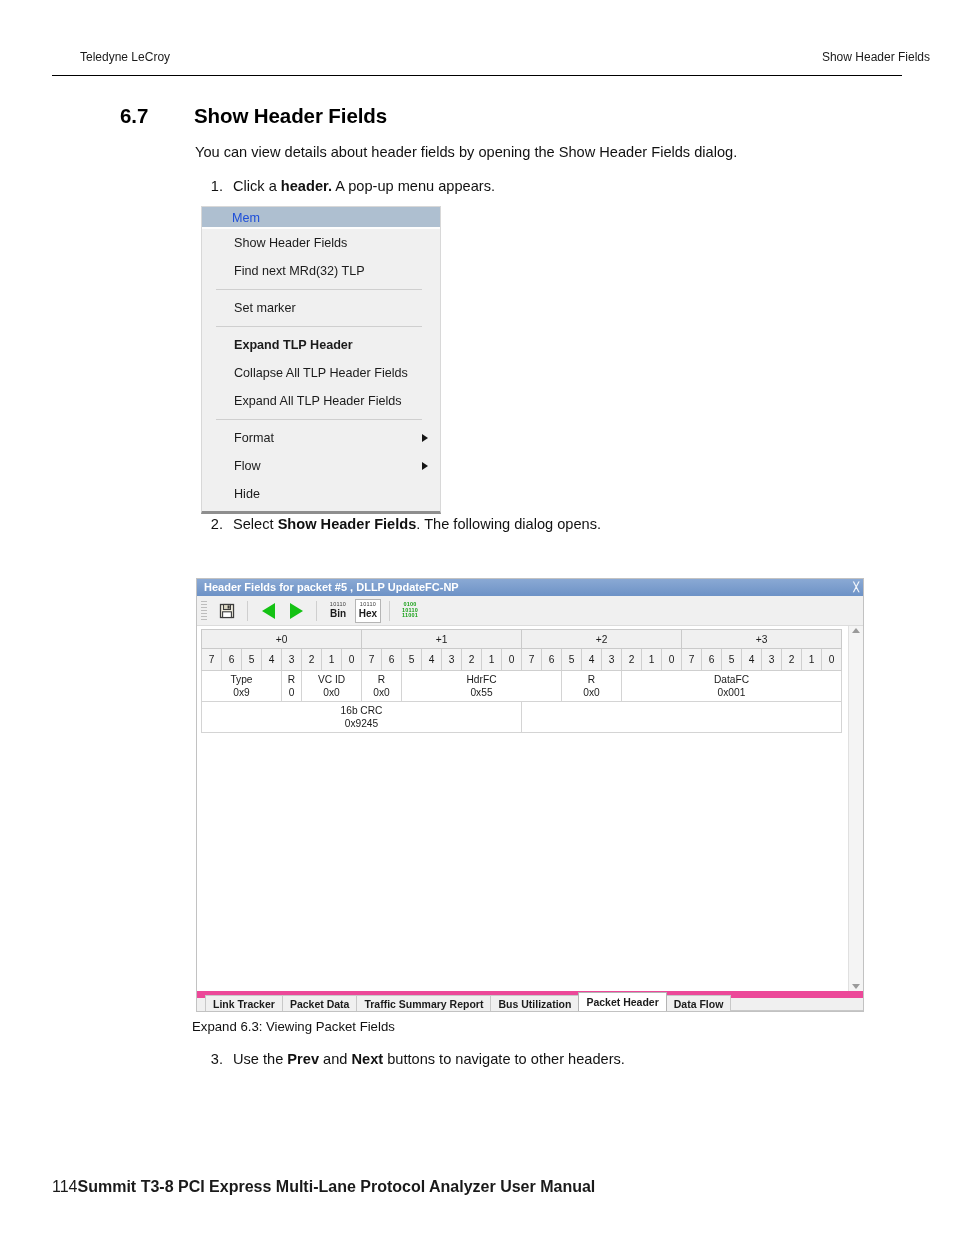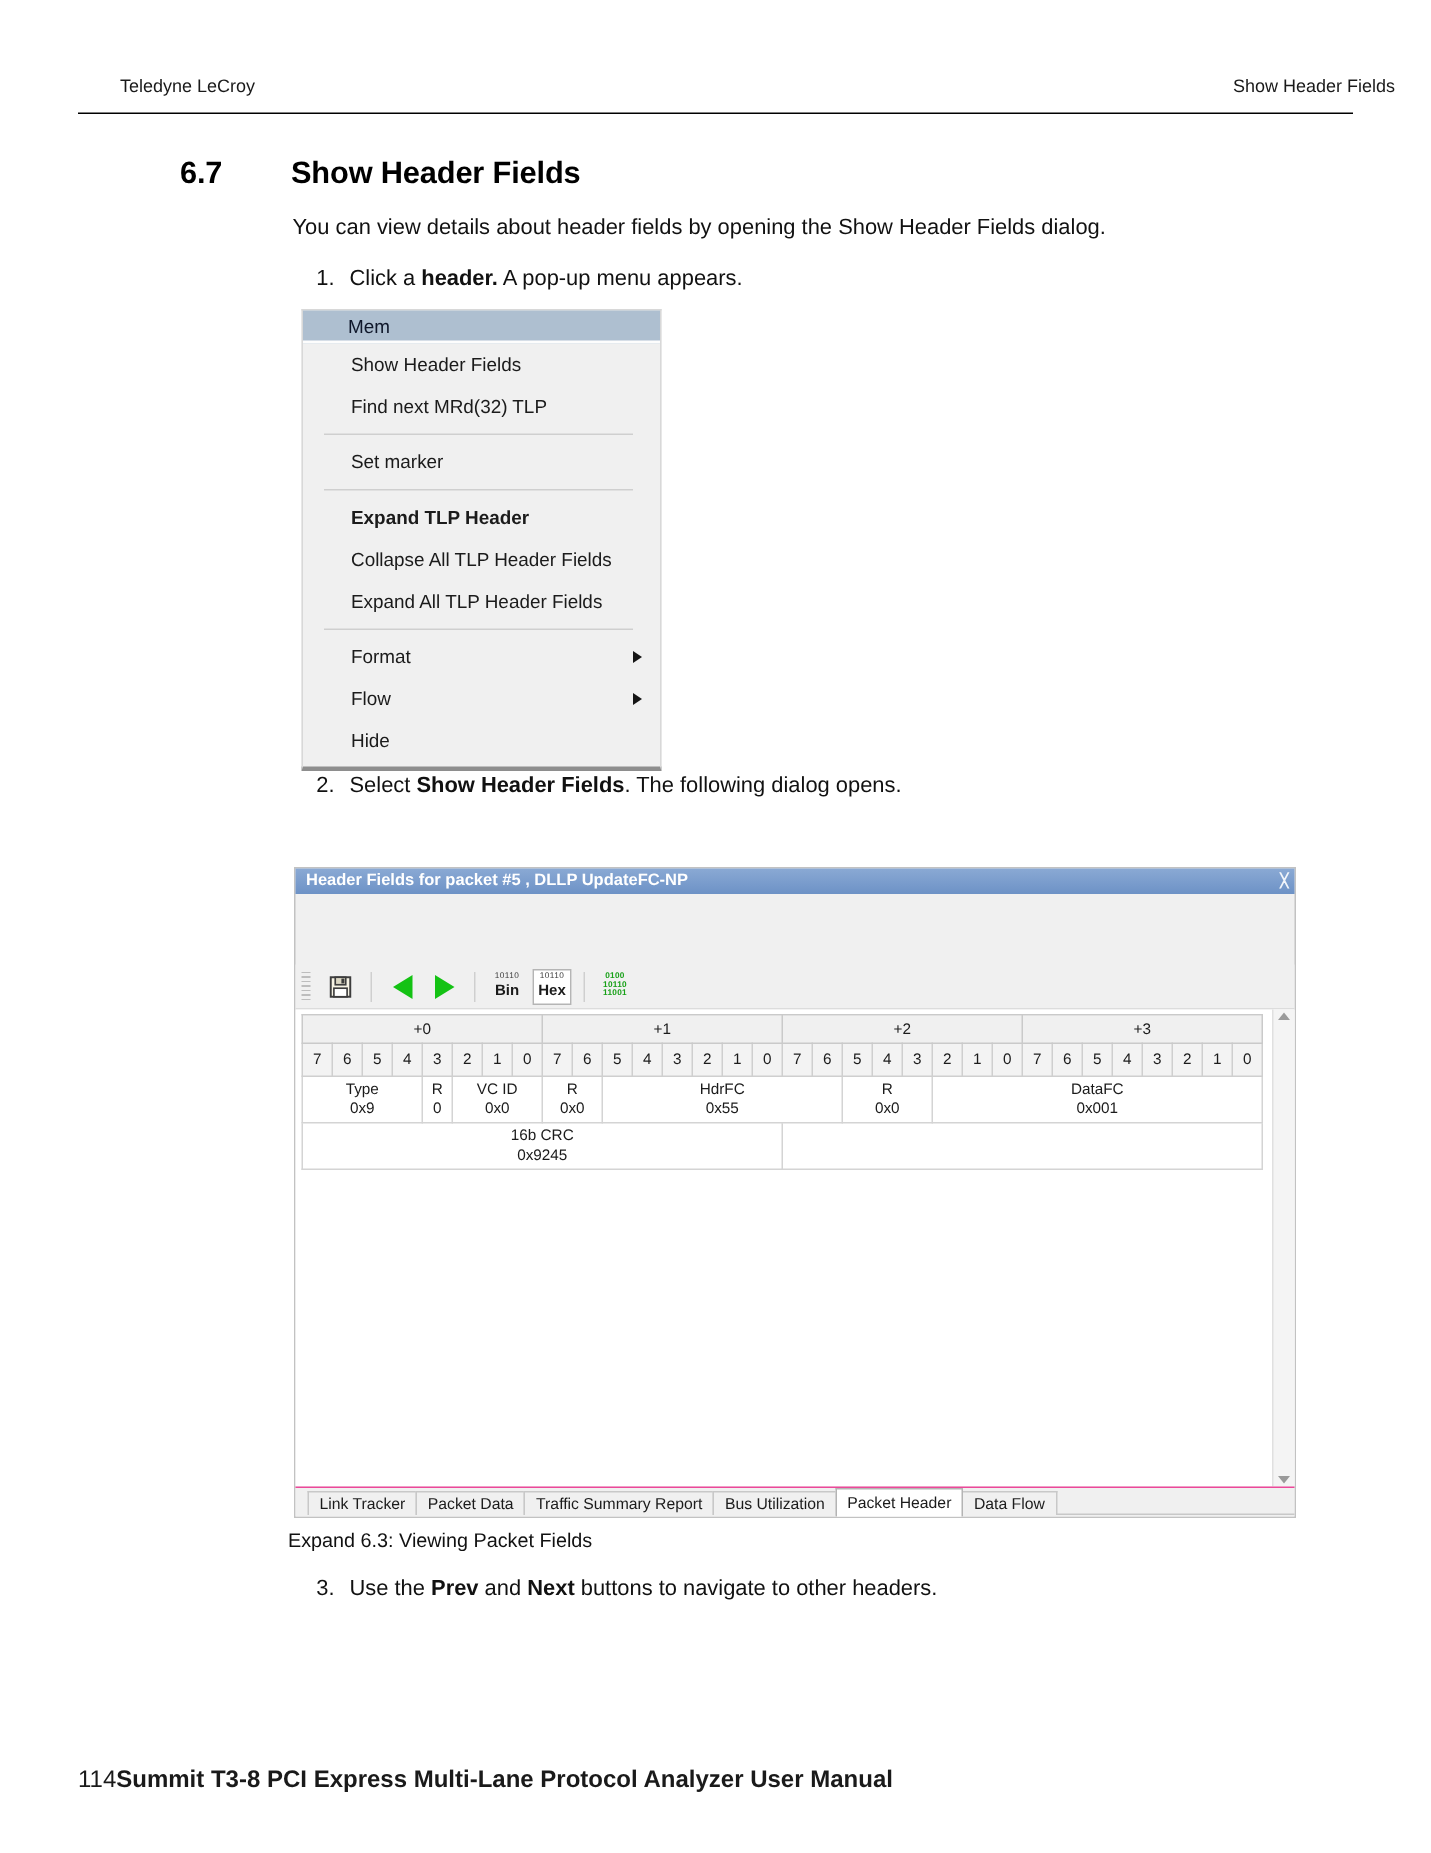--- a/index.html
+++ b/index.html
@@ -79,21 +79,21 @@
     width: 240px;
     background: #f0f0f0;
     border: 1px solid #d8d8d8;
     border-bottom: 3px solid #8e8e8e;
     font-size: 12.6px;
     color: #1b1b1b;
     padding-bottom: 3px;
   }
   .popup-title {
     background: #aebfd0;
-    color: #0f172a;
+    color: #1d4ed8;
     height: 22px;
     line-height: 22px;
     padding-left: 30px;
     font-size: 12.6px;
     border-bottom: 2px solid #fdfdfd;
   }
   .popup-item {
     height: 28px;
     line-height: 28px;
     padding-left: 32px;
@@ -148,21 +148,20 @@
 
   
   .dlg-toolbar {
     height: 30px;
     background: #f0f0f0;
     display: flex;
     align-items: center;
     padding-left: 4px;
     gap: 4px;
     border-bottom: 1px solid #dcdcdc;
-    margin-top: 47px;
   }
   .grip {
     width: 6px; height: 20px;
     background: repeating-linear-gradient(to bottom,
       #bdbdbd 0 1px, #f0f0f0 1px 3px);
     margin-right: 4px;
   }
   .tb-sep { width: 1px; height: 20px; background: #cfcfcf; margin: 0 4px; }
   .tb-btn {
     width: 24px; height: 24px;
@@ -244,25 +243,26 @@
     border-left: 4px solid transparent;
     border-right: 4px solid transparent;
   }
   .vs-up   { border-bottom: 5px solid #9a9a9a; }
   .vs-down { border-top: 5px solid #9a9a9a; }
 
   
   .tabstrip {
     height: 20px;
     background: #f0f0f0;
-    border-top: 1px solid #ec4899;
-    display: flex;
-    align-items: center;
+    border-top: 7px solid #ec4899;
+    display: flex;
+    align-items: flex-end;
     padding-left: 8px;
     font-size: 10.5px;
+    font-weight: bold;
   }
   .tab {
     height: 16px;
     line-height: 16px;
     padding: 0 7px;
     background: #f0f0f0;
     border: 1px solid #c8c8c8;
     border-bottom: none;
     margin-right: -1px;
     color: #1b1b1b;

